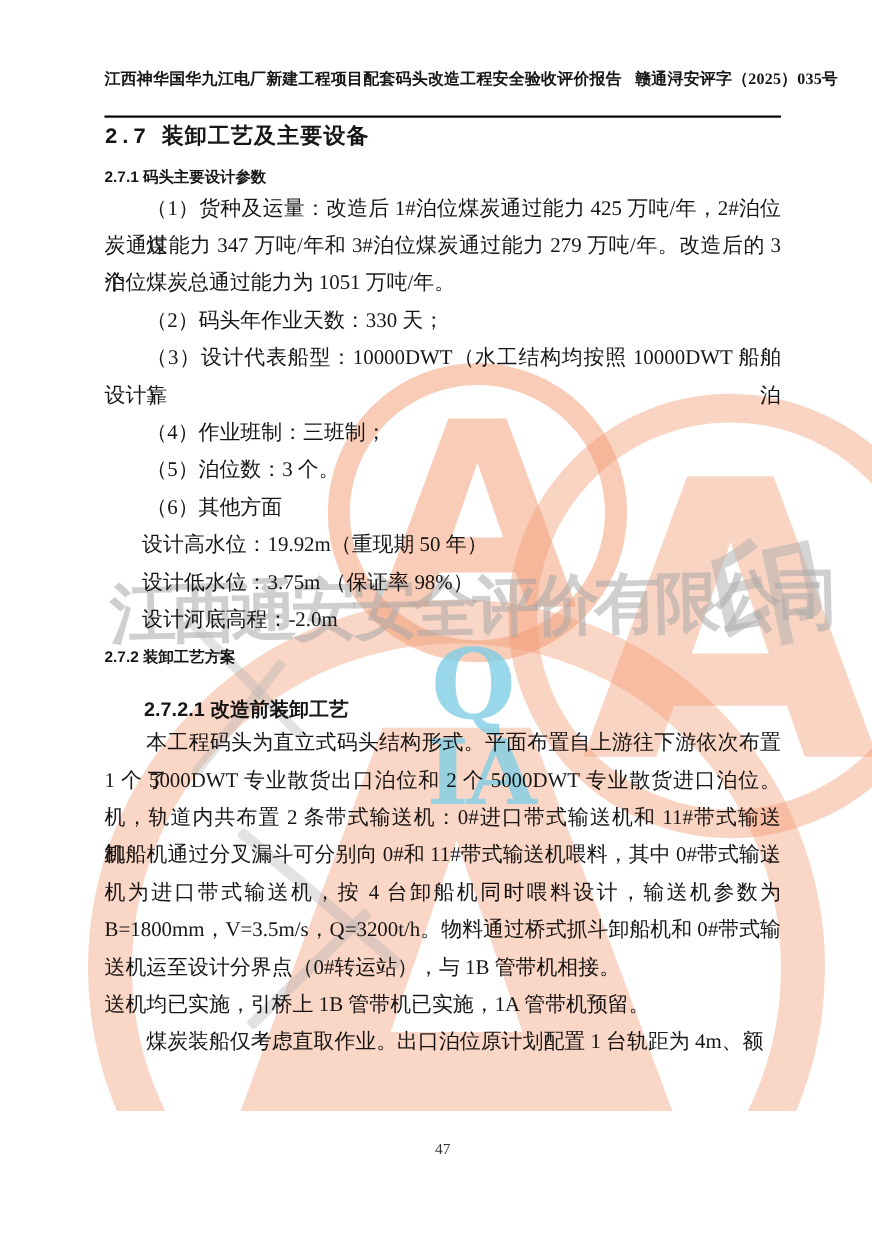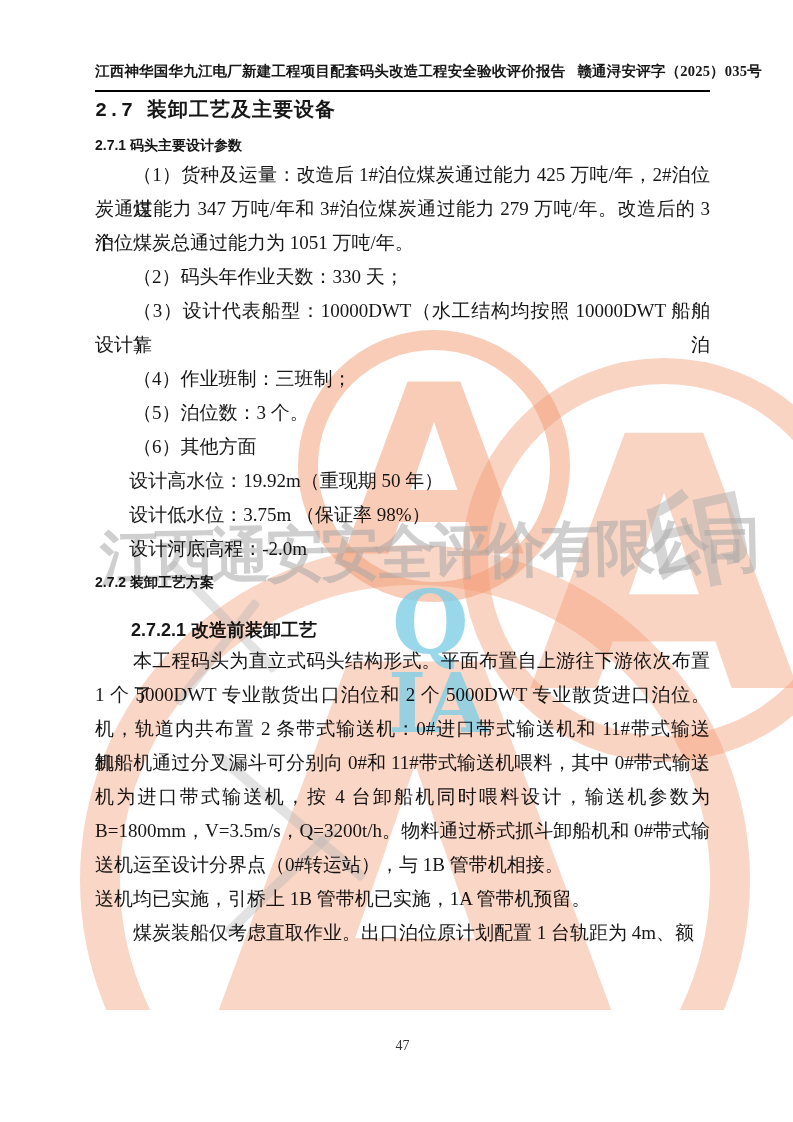--- a/index.html
+++ b/index.html
@@ -5,21 +5,21 @@
   html,body{margin:0;padding:0;background:#e8e8e8;}
   .page{
     position:relative;width:793px;height:1122px;background:#ffffff;
     margin:0 auto;overflow:hidden;
     font-family:"Liberation Serif","DejaVu Serif",serif;color:#161616;
   }
   .content{position:absolute;left:95px;top:62px;width:615px;z-index:1;}
   .doc-header{
     display:flex;justify-content:space-between;align-items:flex-end;
     font-size:14.5px;font-weight:bold;letter-spacing:.2px;
-    border-bottom:2px solid #000;padding-bottom:9px;white-space:nowrap;
+    border-bottom:2px solid #000;padding-bottom:24px;white-space:nowrap;
   }
   .doc-header .right{margin-left:12px;}
   .h27{font-size:20px;font-weight:bold;line-height:30px;height:30px;margin-top:4px;
        font-family:Liberation Mono, monospace;letter-spacing:1px;}
   .h271,.h272{font-size:14px;font-weight:bold;line-height:26px;height:26px;margin-top:6px;
        font-family:"Liberation Sans","DejaVu Sans",sans-serif;}
   .h272{line-height:28px;height:28px;margin-top:2px;}
   .h2721{font-size:18px;font-weight:bold;line-height:28px;height:28px;margin-top:20px;
        padding-left:2em;font-family:"Liberation Sans","DejaVu Sans",sans-serif;}
   .line{font-size:19px;line-height:34px;height:34px;white-space:nowrap;overflow:visible;}

